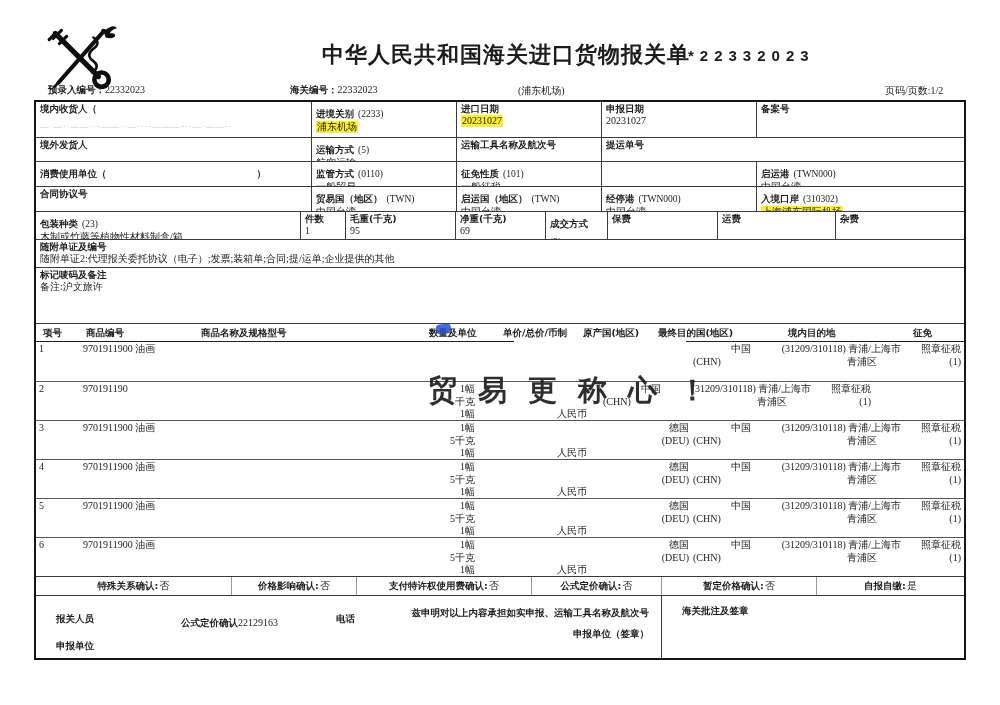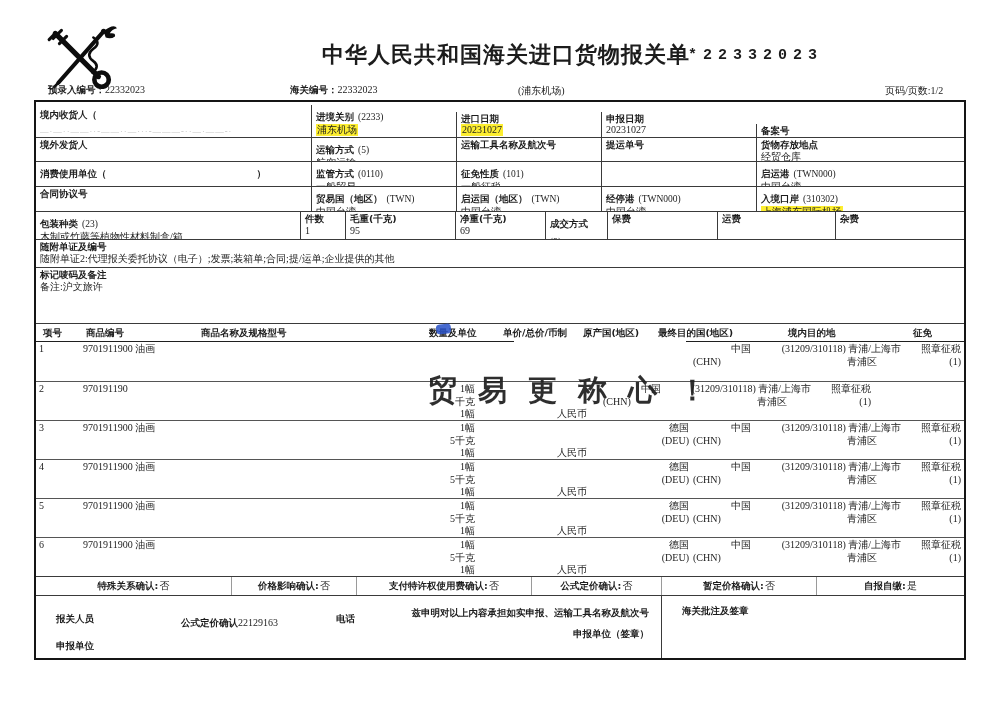--- a/index.html
+++ b/index.html
@@ -3,29 +3,29 @@
 <meta charset="utf-8">
 <style>
   * { box-sizing: border-box; margin: 0; padding: 0; }
   html,body { width:1000px; height:705px; background:#ffffff; }
   body { font-family:"Liberation Serif","DejaVu Serif",serif; color:#1c1c1c; }
   .sheet { position:relative; width:1000px; height:705px; background:#fff; overflow:hidden; }
 
   
   .emblem { position:absolute; left:45px; top:23px; width:72px; height:66px; }
   .doc-title { position:absolute; left:322px; top:40px; font-size:22px; font-weight:700; letter-spacing:1px; font-family:Liberation Sans, sans-serif; }
-  .doc-serial { position:absolute; left:688px; top:47px; font-size:15px; font-weight:700; letter-spacing:6px; font-family:Liberation Mono, monospace; }
+  .doc-serial { position:absolute; left:688px; top:47px; font-size:15px; font-weight:700; letter-spacing:6px; font-family:Liberation Sans, sans-serif; }
   .meta { position:absolute; top:84px; font-size:10px; white-space:nowrap; }
   .meta b { font-family:"DejaVu Sans","Liberation Sans",sans-serif; font-size:9.5px; }
   .m1{left:48px;} .m2{left:290px;} .m3{left:518px;} .m4{left:885px;}
 
   
   .form { position:absolute; left:34px; top:100px; width:932px; height:560px; border:2px solid #151515; background:#fff; }
   .fr { position:relative; display:flex; width:100%; border-bottom:1px solid #3a3a3a; }
-  .h36{height:36px;align-items:flex-end;} .h24{height:24px;} .h25{height:25px;} .h28{height:28px;} .h56{height:56px;}
+  .h36{height:36px;} .h24{height:24px;} .h25{height:25px;} .h28{height:28px;} .h56{height:56px;}
   .cl { padding:1px 4px; border-left:1px solid #3a3a3a; overflow:hidden; }
   .cl.first { border-left:none; }
   .lb { font-family:"DejaVu Sans","Liberation Sans",sans-serif; font-weight:700; font-size:9.5px; line-height:11.5px; }
   .cd { font-weight:400; font-size:9.5px; font-family:"Liberation Serif",serif; }
   .vl { font-size:10px; line-height:12px; }
   .hl { background:#fdee30; display:inline-block; padding:0 1px; }
   .redact { margin-top:6px; color:#bcbcbc; font-size:8.5px; letter-spacing:1px; filter:blur(0.5px); white-space:nowrap; overflow:hidden; }
   .consumer-gap { display:inline-block; width:150px; }
 
   
@@ -129,24 +129,20 @@
       <div class="cl" style="width:145px">
         <div><b class="lb">运输方式</b> <span class="cd">(5)</span></div>
         <div class="vl">航空运输</div>
       </div>
       <div class="cl" style="width:145px">
         <div class="lb">运输工具名称及航次号</div>
       </div>
       <div class="cl" style="width:155px">
         <div class="lb">提运单号</div>
       </div>
-      <div class="cl" style="width:208px">
-        <div class="lb">货物存放地点</div>
-        <div class="vl">经贸仓库</div>
-      </div>
     </div>
 
     <div class="fr h25">
       <div class="cl first" style="width:275px">
         <b class="lb">消费使用单位（</b><span class="consumer-gap"></span><b class="lb">）</b>
       </div>
       <div class="cl" style="width:145px">
         <div><b class="lb">监管方式</b> <span class="cd">(0110)</span></div>
         <div class="vl">一般贸易</div>
       </div>

